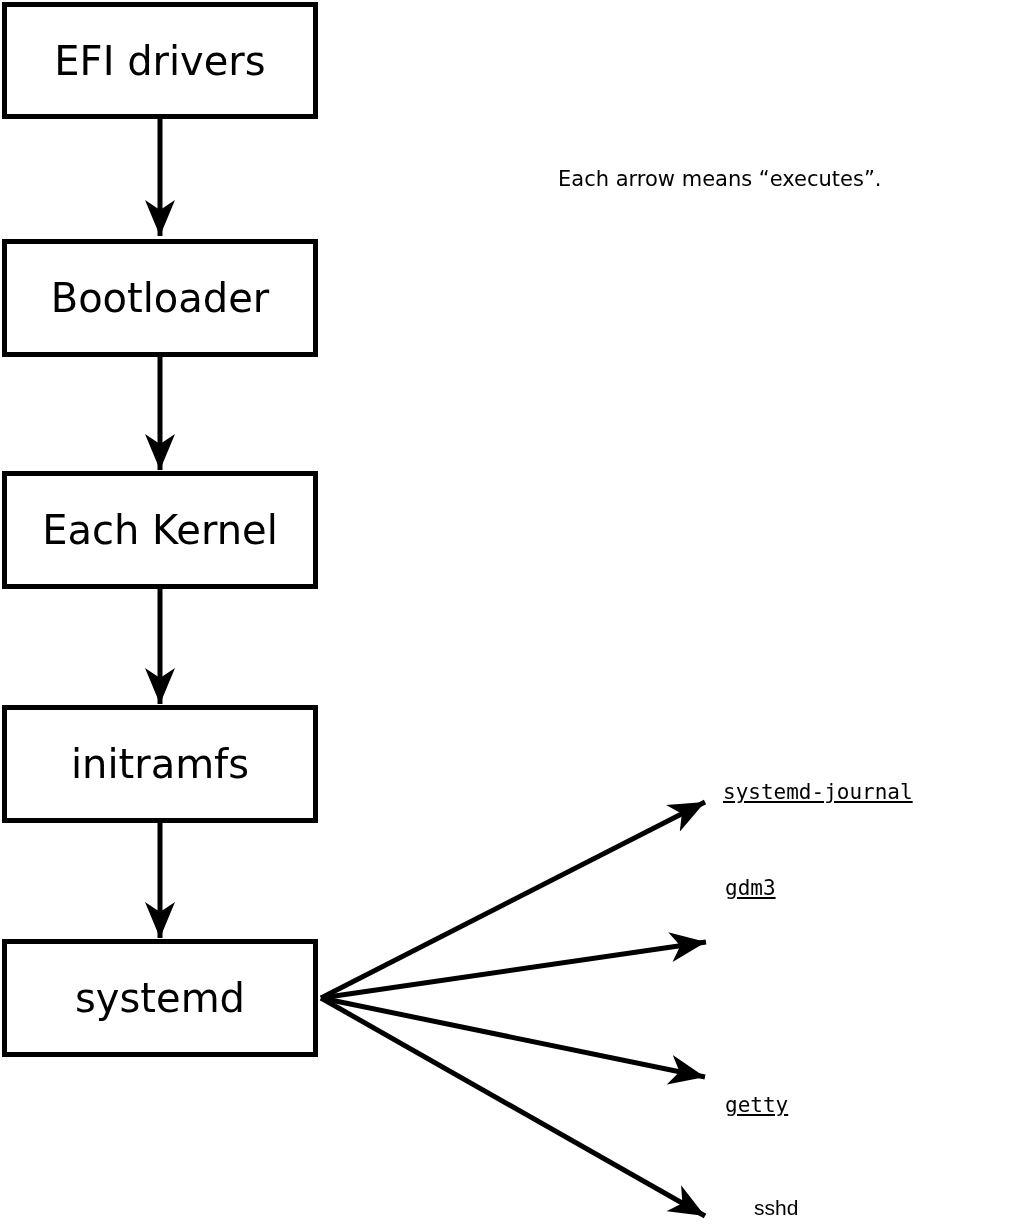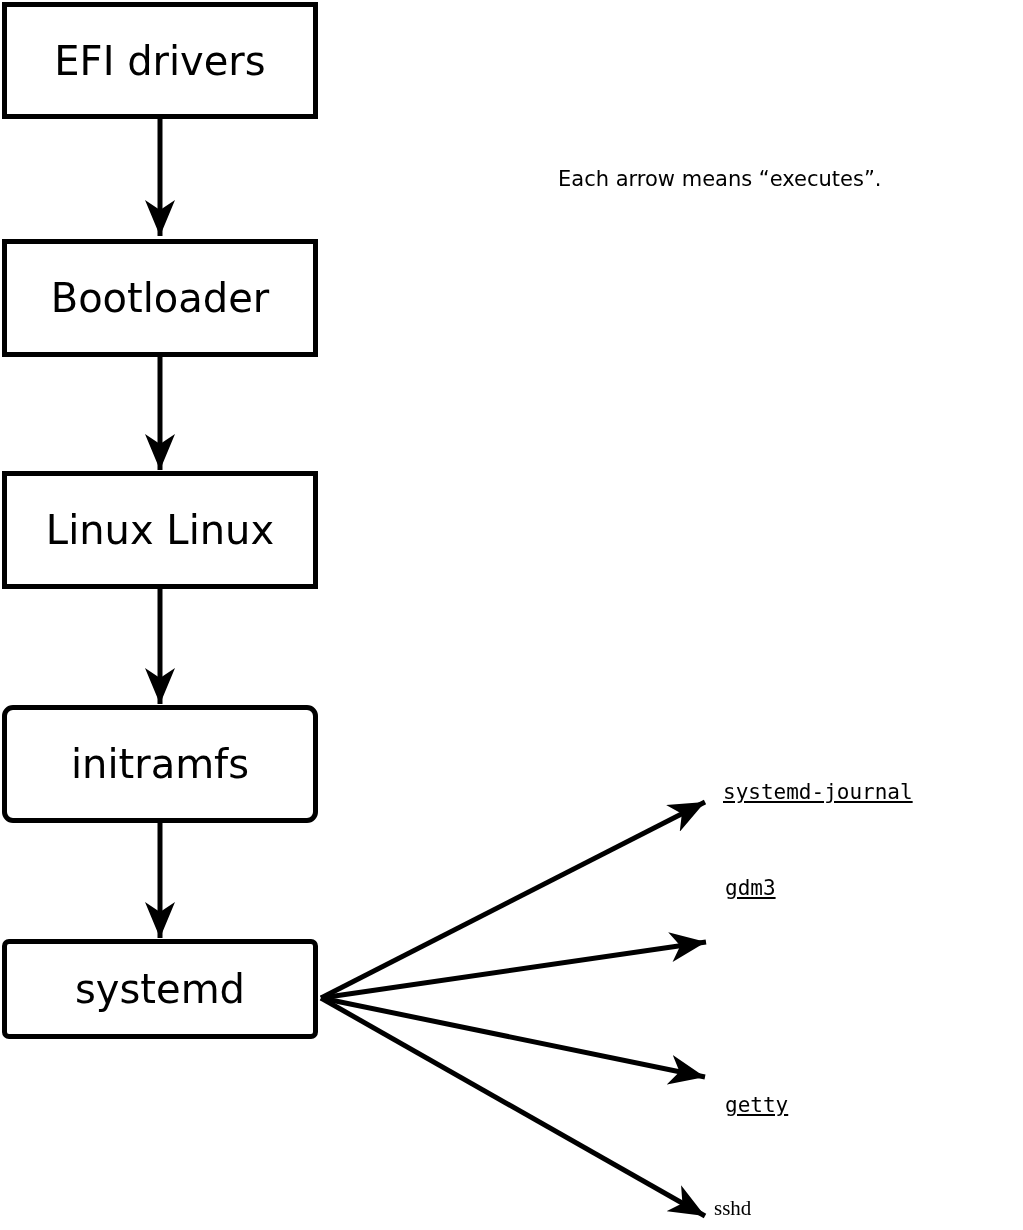--- a/index.html
+++ b/index.html
@@ -34,39 +34,40 @@
     display: flex;
     align-items: center;
     justify-content: center;
     font-size: 40px;
     line-height: 36px;
     white-space: nowrap;
   }
   .box-1 { top: 2px;   height: 117px; }
   .box-2 { top: 239px; height: 118px; }
   .box-3 { top: 471px; height: 118px; }
-  .box-4 { top: 705px; height: 118px; border-radius: 11px; }
-  .box-5 { top: 939px; height: 100px; border-radius: 7px; }
+  .box-4 { top: 705px; height: 118px; }
+  .box-5 { top: 939px; height: 118px; }
   .diagram-label {
     position: absolute;
     white-space: nowrap;
     font-size: 21px;
     line-height: 36px;
   }
   .annotation {
     left: 558px;
     top: 161px;
     font-family: "DejaVu Sans", sans-serif;
   }
   .target-label-mono {
     font-family: "DejaVu Sans Mono", monospace;
     text-decoration: underline;
   }
   .target-label-sans {
-    font-family: Liberation Serif, serif;
+    font-family: Liberation Sans, sans-serif;
+    margin-left: 40px;
   }
   .target-1 { left: 723px; top: 774px; }
   .target-2 { left: 725px; top: 870px; }
   .target-3 { left: 725px; top: 1087px; }
   .target-4 { left: 714px; top: 1190px; }
 </style>
 </head>
 <body>
 
 <div class="canvas">
@@ -89,21 +90,21 @@
     <line x1="321" y1="998" x2="705" y2="1216" stroke="#000000" stroke-width="5" marker-end="url(#stealth)"></line>
   </svg>
 
   <div class="flow-box box-1">
     <span>EFI drivers</span>
   </div>
   <div class="flow-box box-2">
     <span>Bootloader</span>
   </div>
   <div class="flow-box box-3">
-    <span>Linux Linux</span>
+    <span>Each Kernel</span>
   </div>
   <div class="flow-box box-4">
     <span>initramfs</span>
   </div>
   <div class="flow-box box-5">
     <span>systemd</span>
   </div>
 
   <div class="diagram-label annotation">Each arrow means “executes”.</div>
 

